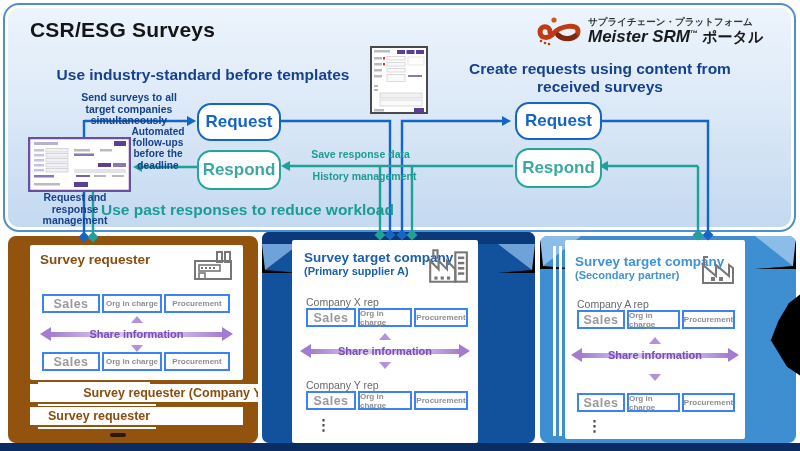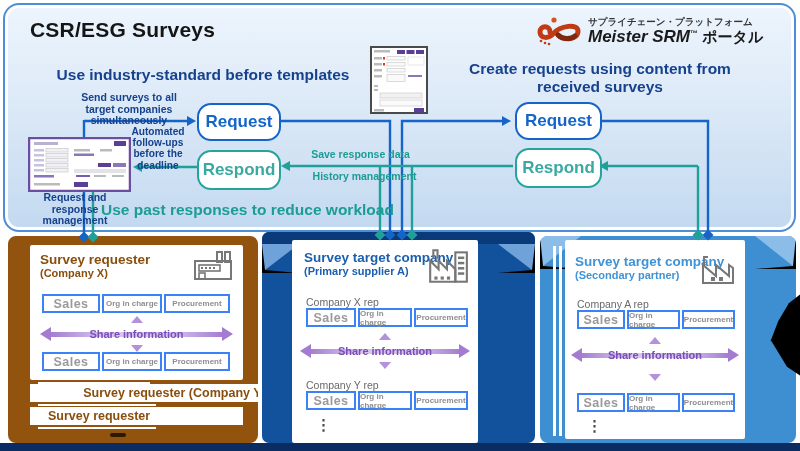--- a/index.html
+++ b/index.html
@@ -128,21 +128,20 @@
     </div>
   </div>
 
   <div class="abs heading h-left">Use industry-standard before templates</div>
   <div class="abs heading h-right">Create requests using content from received surveys</div>
 
   <div class="abs panel panel-brown">
     <div class="abs card" style="left:22px;top:9px;width:213px;height:135px;">
       <div class="abs" style="left:10px;top:7px;">
         <div class="card-title c-brown">Survey requester</div>
-        <div class="card-sub c-brown">(Company X)</div>
       </div>
       <svg class="abs" style="right:10px;top:6px;" width="40" height="30" viewBox="0 0 40 30">
         <rect x="24" y="1" width="5" height="10" stroke="#777" stroke-width="2" fill="none"></rect>
         <rect x="32" y="1" width="5" height="10" stroke="#777" stroke-width="2" fill="none"></rect>
         <rect x="2" y="10" width="36" height="18" stroke="#777" stroke-width="2" fill="none"></rect>
         <rect x="6" y="14" width="21" height="6" stroke="#777" stroke-width="1.6" fill="none"></rect>
         <rect x="8" y="16" width="2" height="2" fill="#777"></rect>
           <rect x="12" y="16" width="2" height="2" fill="#777"></rect>
         <rect x="16" y="16" width="2" height="2" fill="#777"></rect>
           <rect x="20" y="16" width="2" height="2" fill="#777"></rect>

